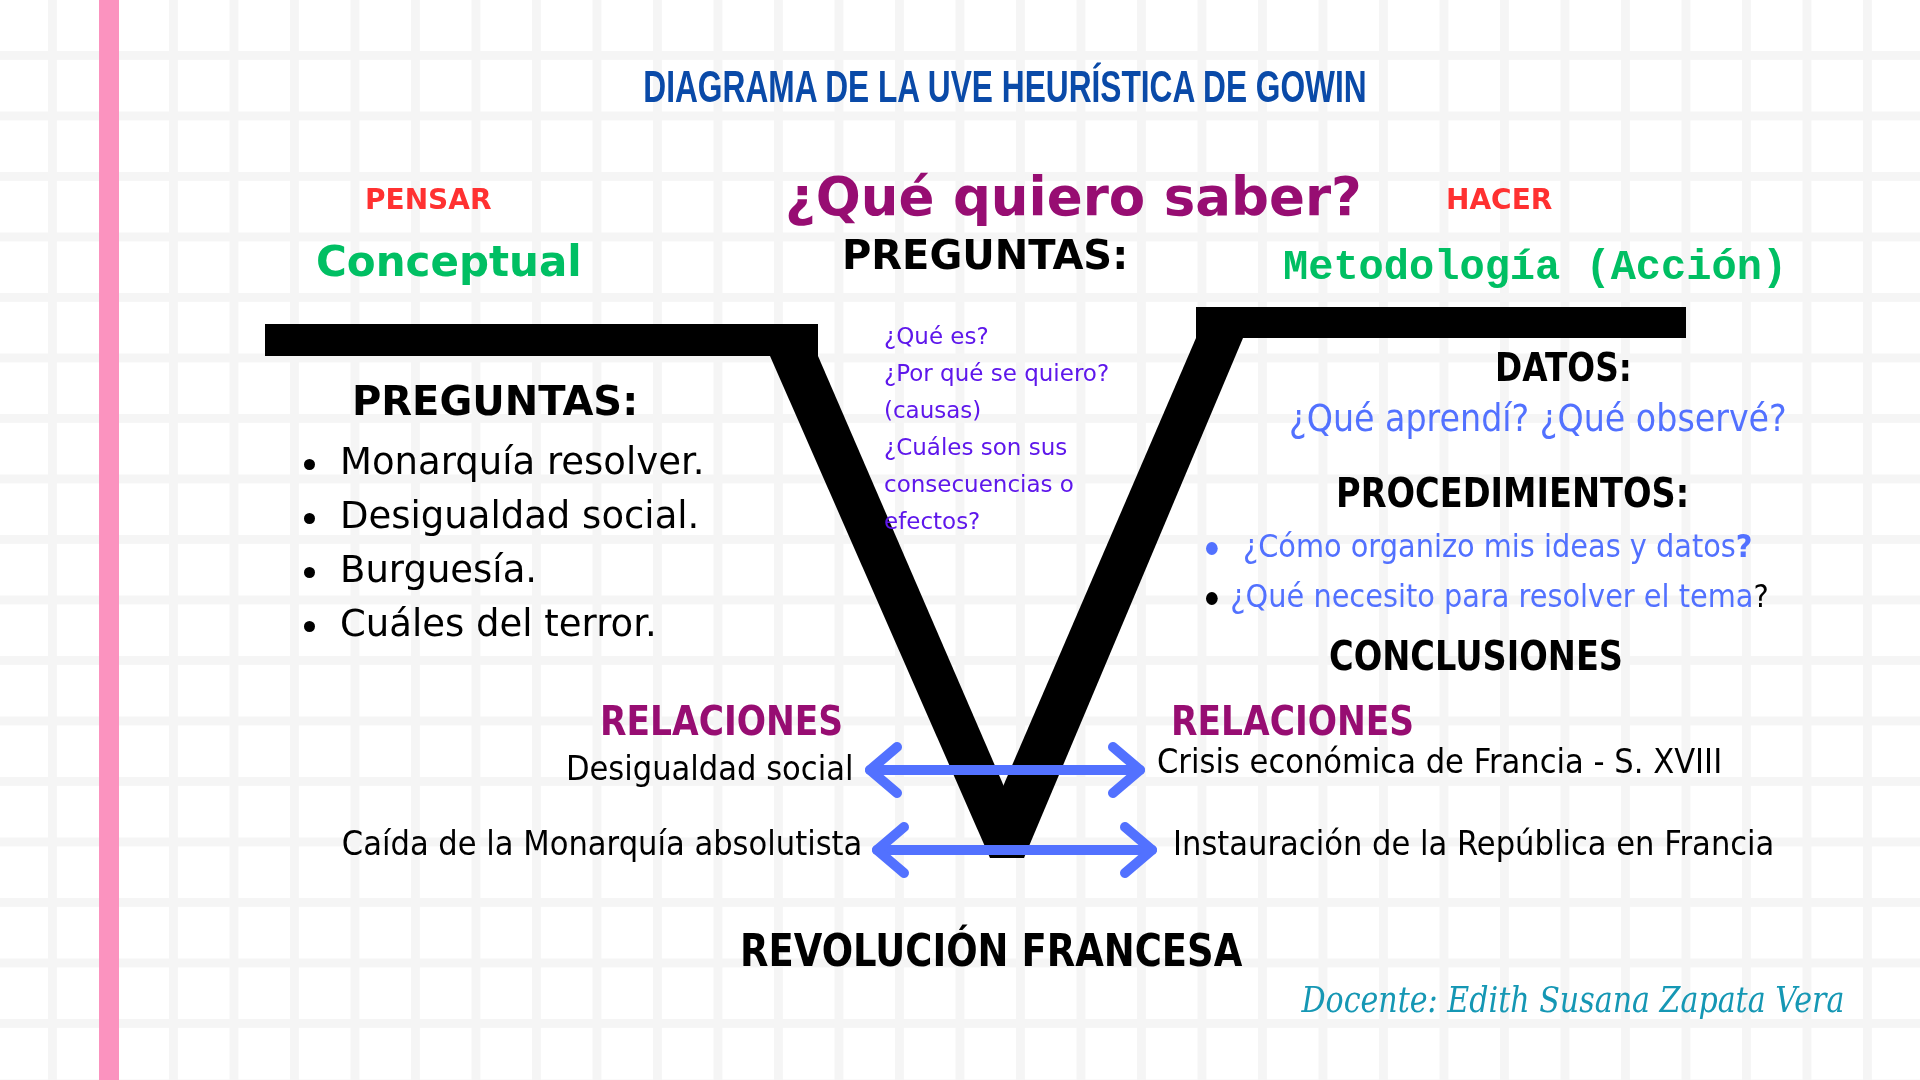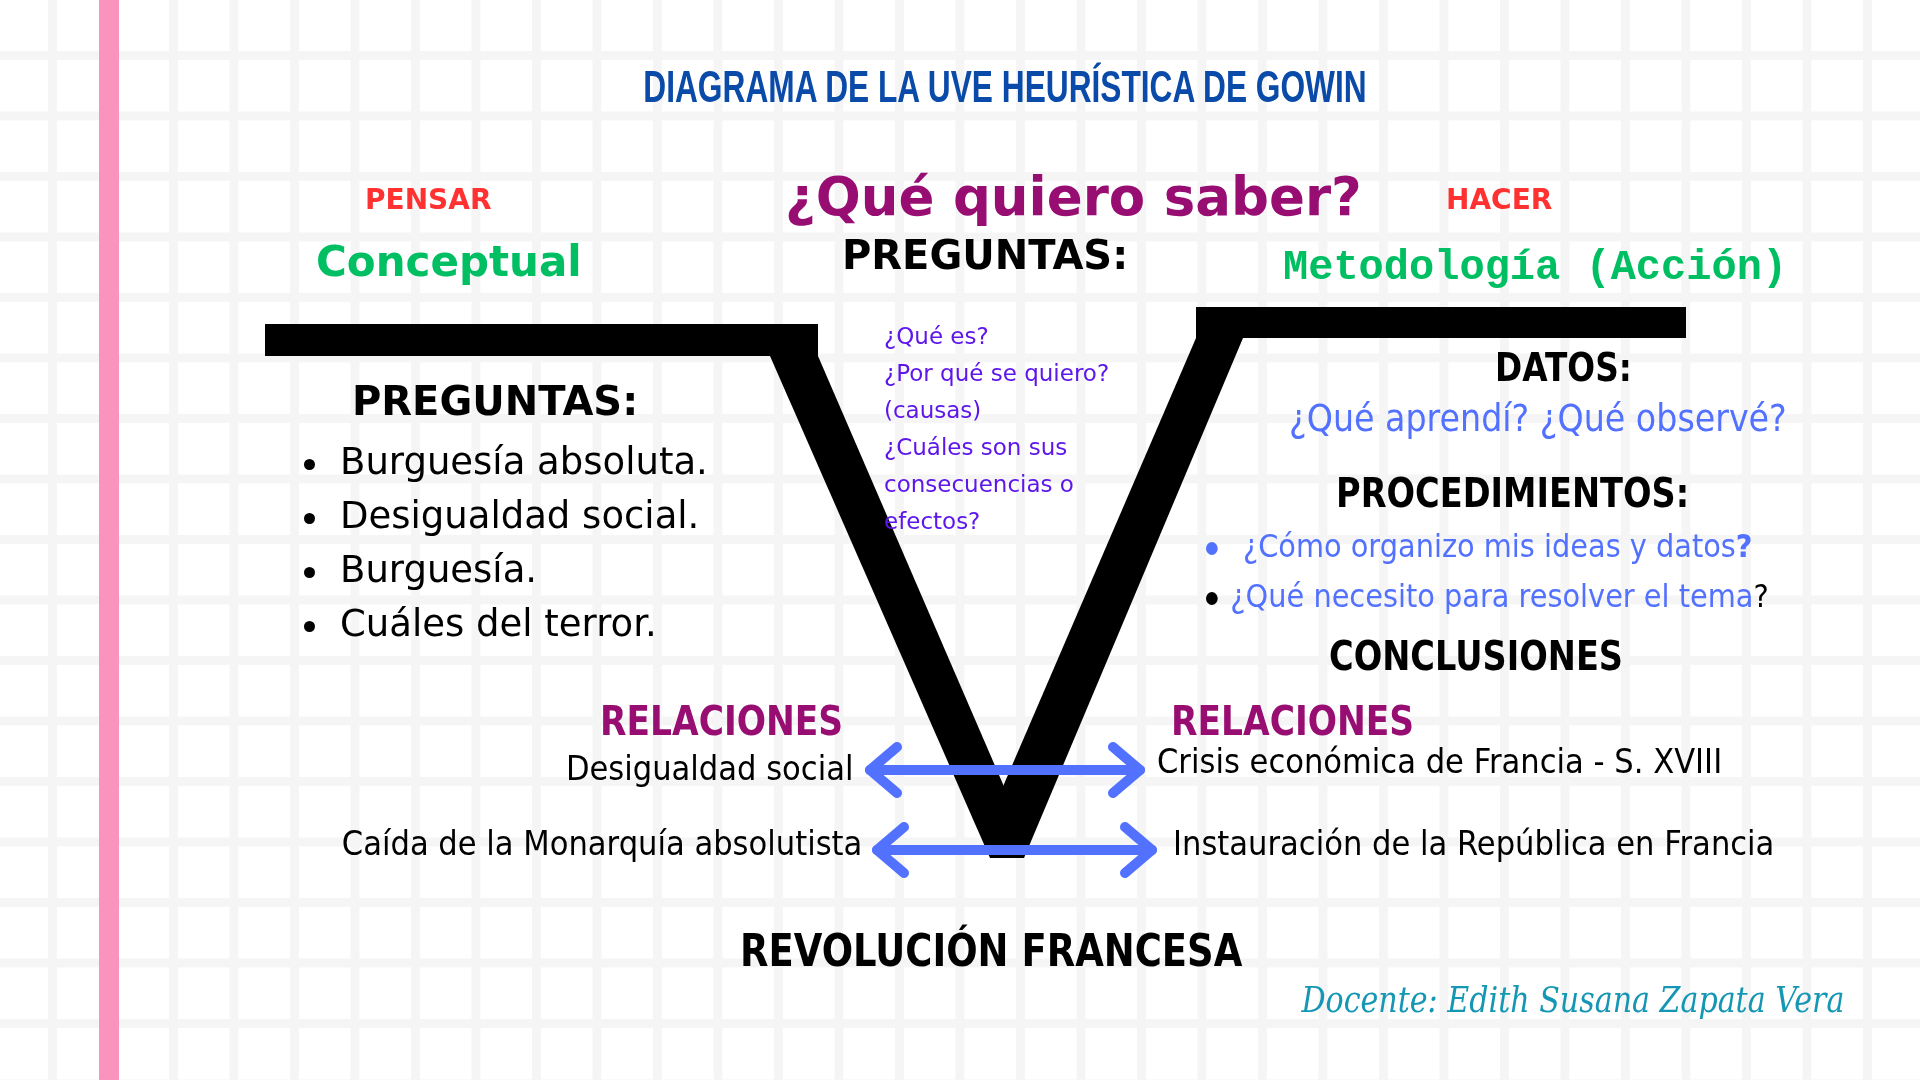--- a/index.html
+++ b/index.html
@@ -61,21 +61,21 @@
 <div class="abs heading-green" style="left:316px; top:237px;text-align:right;">Conceptual</div>
 
 <div class="abs heading-purple" style="left:785px; top:166px;">¿Qué quiero saber?</div>
 <div class="abs heading-black" style="left:842px; top:232px;">PREGUNTAS:</div>
 
 <div class="abs heading-red" style="left:1446px; top:183px;">HACER</div>
 <div class="abs heading-green" style="left:1283px; top:244px;font-family:Liberation Mono, monospace;">Metodología (Acción)</div>
 
 <div class="abs heading-black" style="left:352px; top:378px;">PREGUNTAS:</div>
 <ul class="abs concept-list" style="left:304px; top:435px;">
-  <li>Burguesía absoluta.</li>
+  <li>Monarquía resolver.</li>
   <li>Desigualdad social.</li>
   <li>Burguesía.</li>
   <li>Cuáles del terror.</li>
 </ul>
 
 <div class="abs q-list" style="left:884px; top:318px;">
   <div>¿Qué es?</div>
   <div>¿Por qué se quiero?</div>
   <div>(causas)</div>
   <div>¿Cuáles son sus</div>

